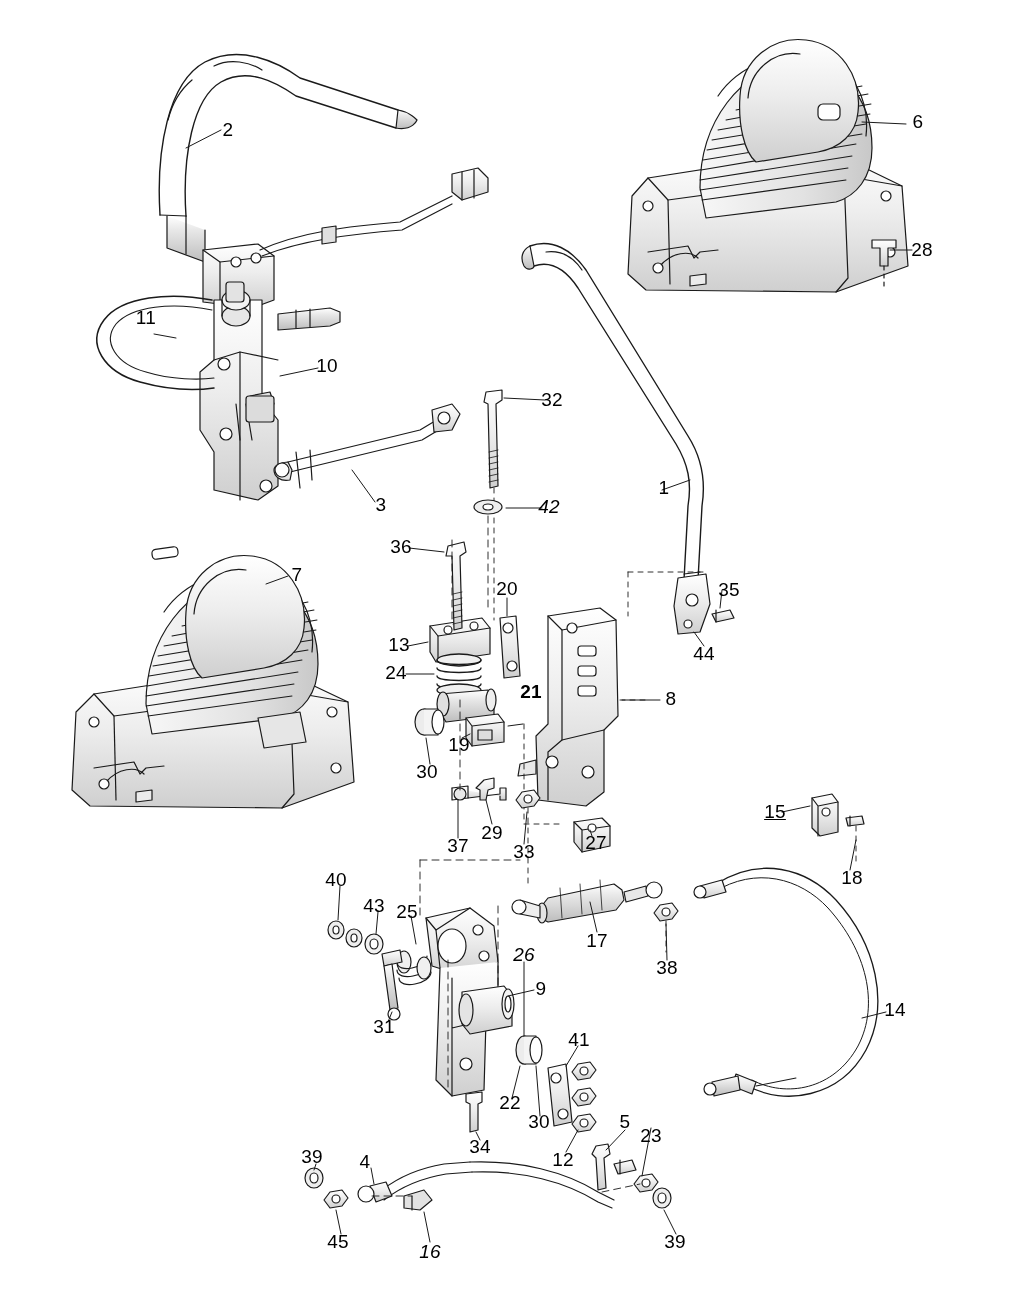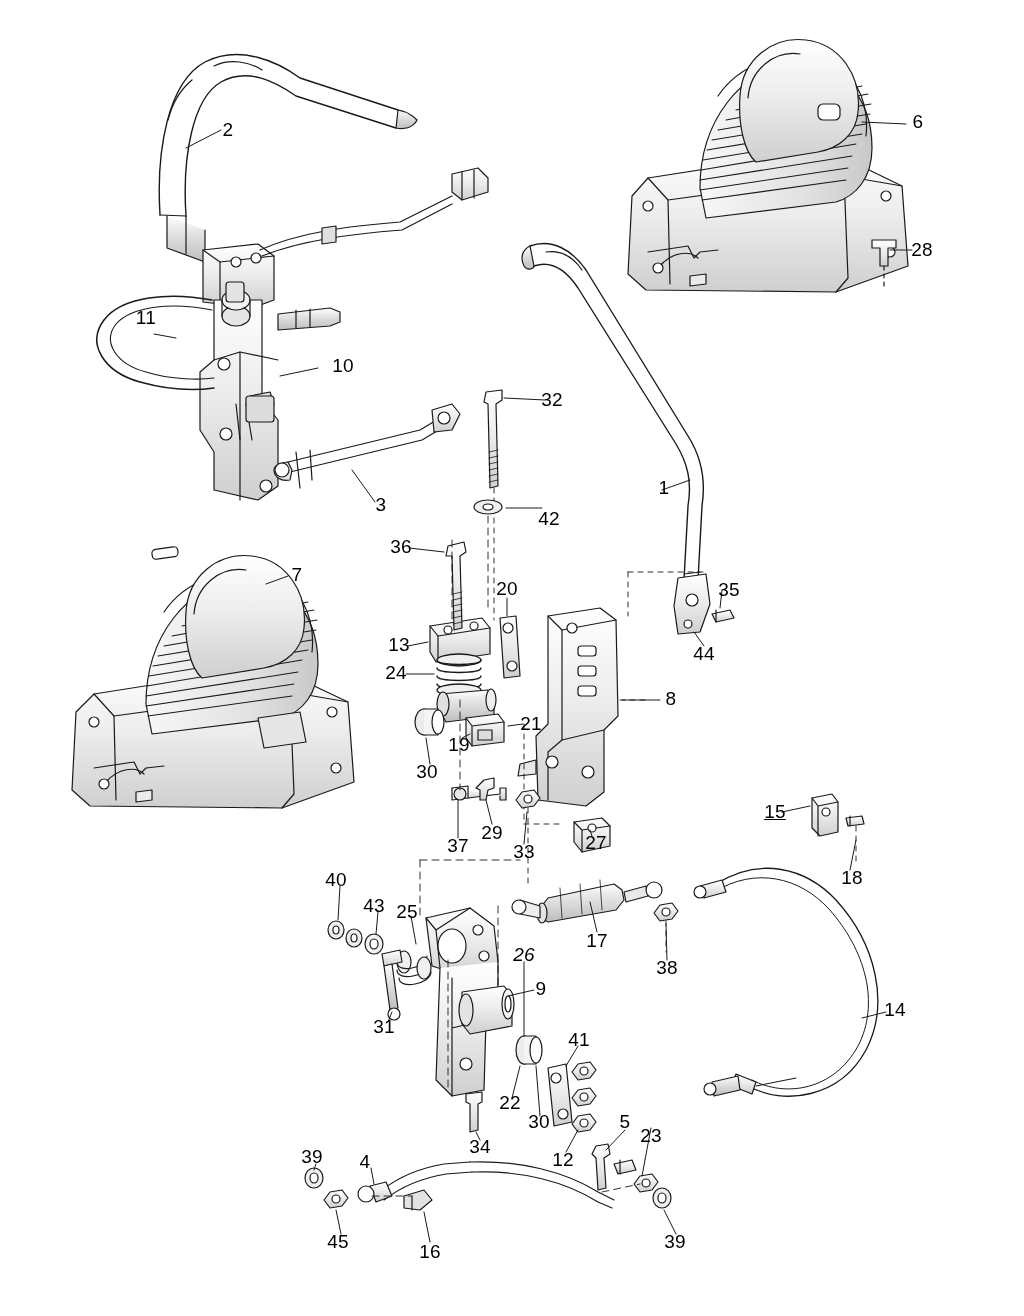--- a/index.html
+++ b/index.html
@@ -521,32 +521,32 @@
 
   <div class="callout" style="left:664px; top:488px;">1</div>
   <div class="callout" style="left:228px; top:130px;">2</div>
   <div class="callout" style="left:381px; top:505px;">3</div>
   <div class="callout" style="left:365px; top:1162px;">4</div>
   <div class="callout" style="left:625px; top:1122px;">5</div>
   <div class="callout" style="left:918px; top:122px;">6</div>
   <div class="callout" style="left:297px; top:575px;">7</div>
   <div class="callout" style="left:671px; top:699px;">8</div>
   <div class="callout" style="left:541px; top:989px;">9</div>
-  <div class="callout" style="left:327px; top:366px;margin-left:16px;">10</div>
+  <div class="callout" style="left:327px; top:366px;">10</div>
   <div class="callout" style="left:146px; top:318px;">11</div>
   <div class="callout" style="left:563px; top:1160px;">12</div>
   <div class="callout" style="left:399px; top:645px;">13</div>
   <div class="callout" style="left:895px; top:1010px;">14</div>
   <div class="callout" style="left:775px; top:812px;text-decoration:underline;">15</div>
-  <div class="callout" style="left:430px; top:1252px;">16</div>
+  <div class="callout" style="left:430px; top:1252px;font-style:italic;">16</div>
   <div class="callout" style="left:597px; top:941px;">17</div>
   <div class="callout" style="left:852px; top:878px;">18</div>
   <div class="callout" style="left:459px; top:745px;">19</div>
   <div class="callout" style="left:507px; top:589px;">20</div>
-  <div class="callout" style="left:531px; top:724px;">21</div>
+  <div class="callout" style="left:531px; top:692px;font-weight:bold;">21</div>
   <div class="callout" style="left:510px; top:1103px;">22</div>
   <div class="callout" style="left:651px; top:1136px;">23</div>
   <div class="callout" style="left:396px; top:673px;">24</div>
   <div class="callout" style="left:407px; top:912px;">25</div>
   <div class="callout" style="left:524px; top:955px;font-style:italic;">26</div>
   <div class="callout" style="left:596px; top:843px;text-align:center;">27</div>
   <div class="callout" style="left:922px; top:250px;">28</div>
   <div class="callout" style="left:492px; top:833px;">29</div>
   <div class="callout" style="left:427px; top:772px;">30</div>
   <div class="callout" style="left:539px; top:1122px;">30</div>
@@ -555,18 +555,18 @@
   <div class="callout" style="left:524px; top:852px;">33</div>
   <div class="callout" style="left:480px; top:1147px;">34</div>
   <div class="callout" style="left:729px; top:590px;">35</div>
   <div class="callout" style="left:401px; top:547px;">36</div>
   <div class="callout" style="left:458px; top:846px;text-align:right;">37</div>
   <div class="callout" style="left:667px; top:968px;">38</div>
   <div class="callout" style="left:312px; top:1157px;">39</div>
   <div class="callout" style="left:675px; top:1242px;">39</div>
   <div class="callout" style="left:336px; top:880px;">40</div>
   <div class="callout" style="left:579px; top:1040px;">41</div>
-  <div class="callout" style="left:549px; top:519px;">42</div>
+  <div class="callout" style="left:549px; top:507px;font-style:italic;">42</div>
   <div class="callout" style="left:374px; top:906px;">43</div>
   <div class="callout" style="left:704px; top:654px;">44</div>
   <div class="callout" style="left:338px; top:1242px;">45</div>
 
 </div>
 
 </body></html>

